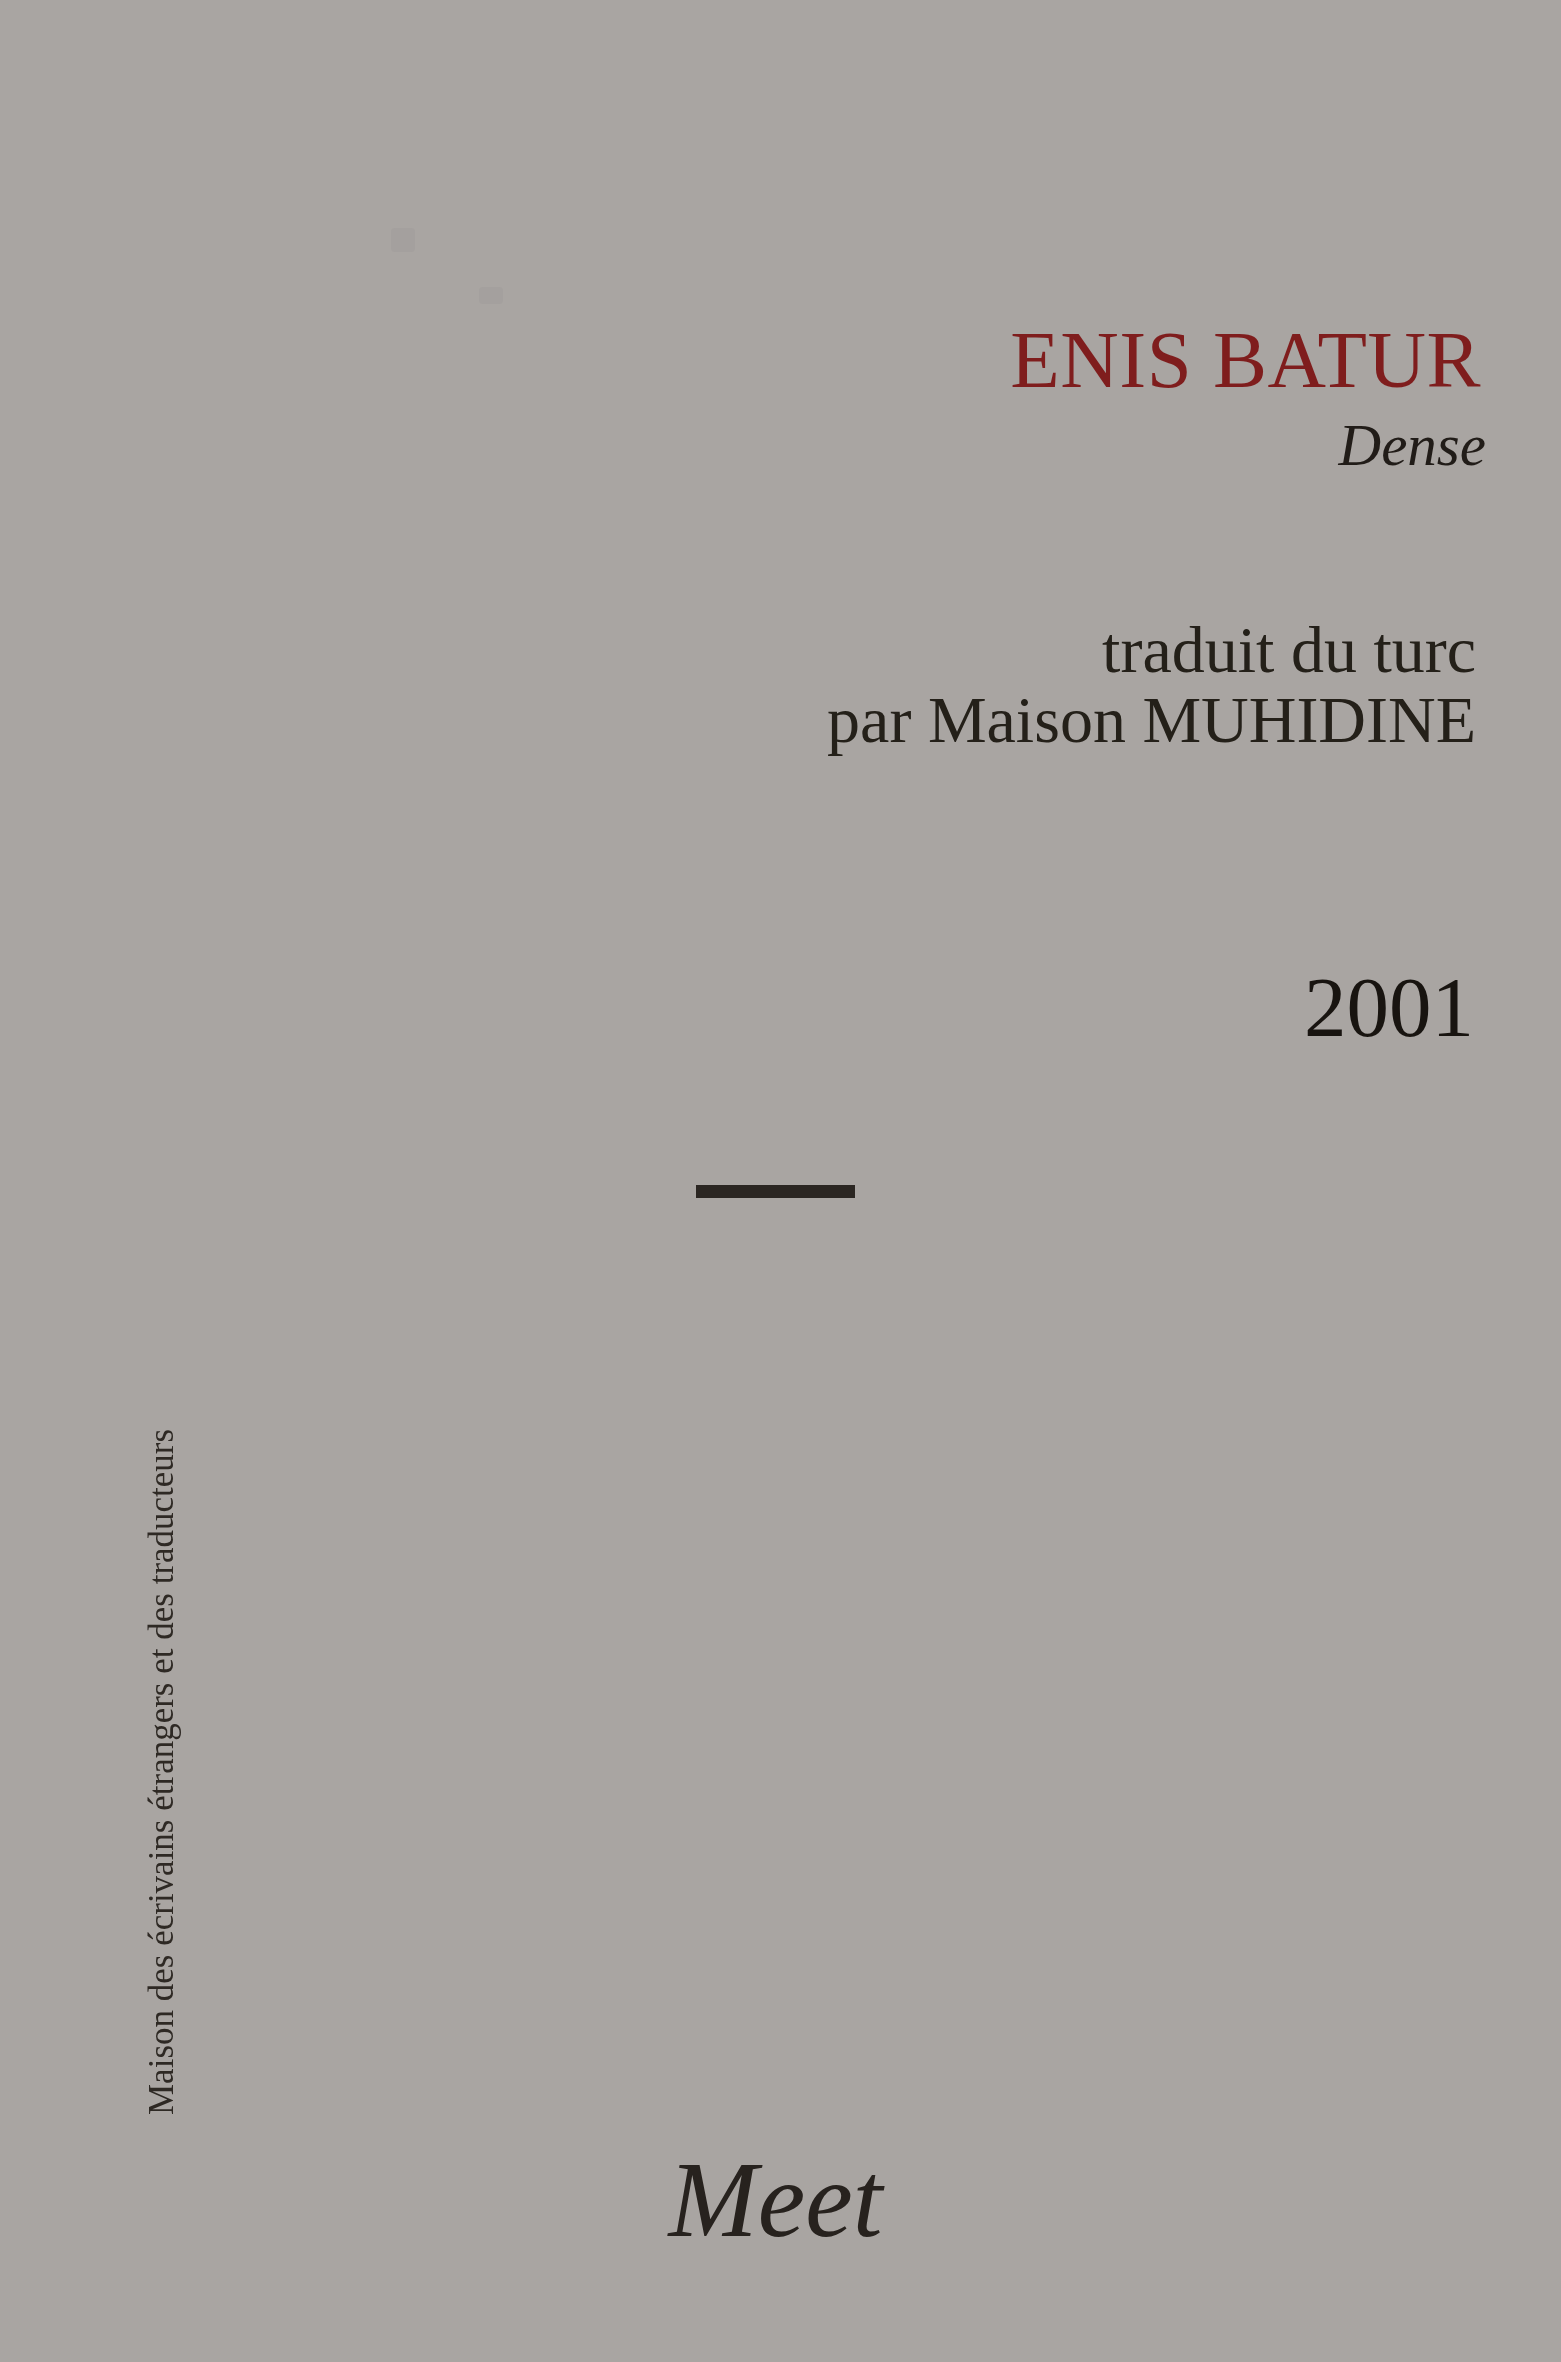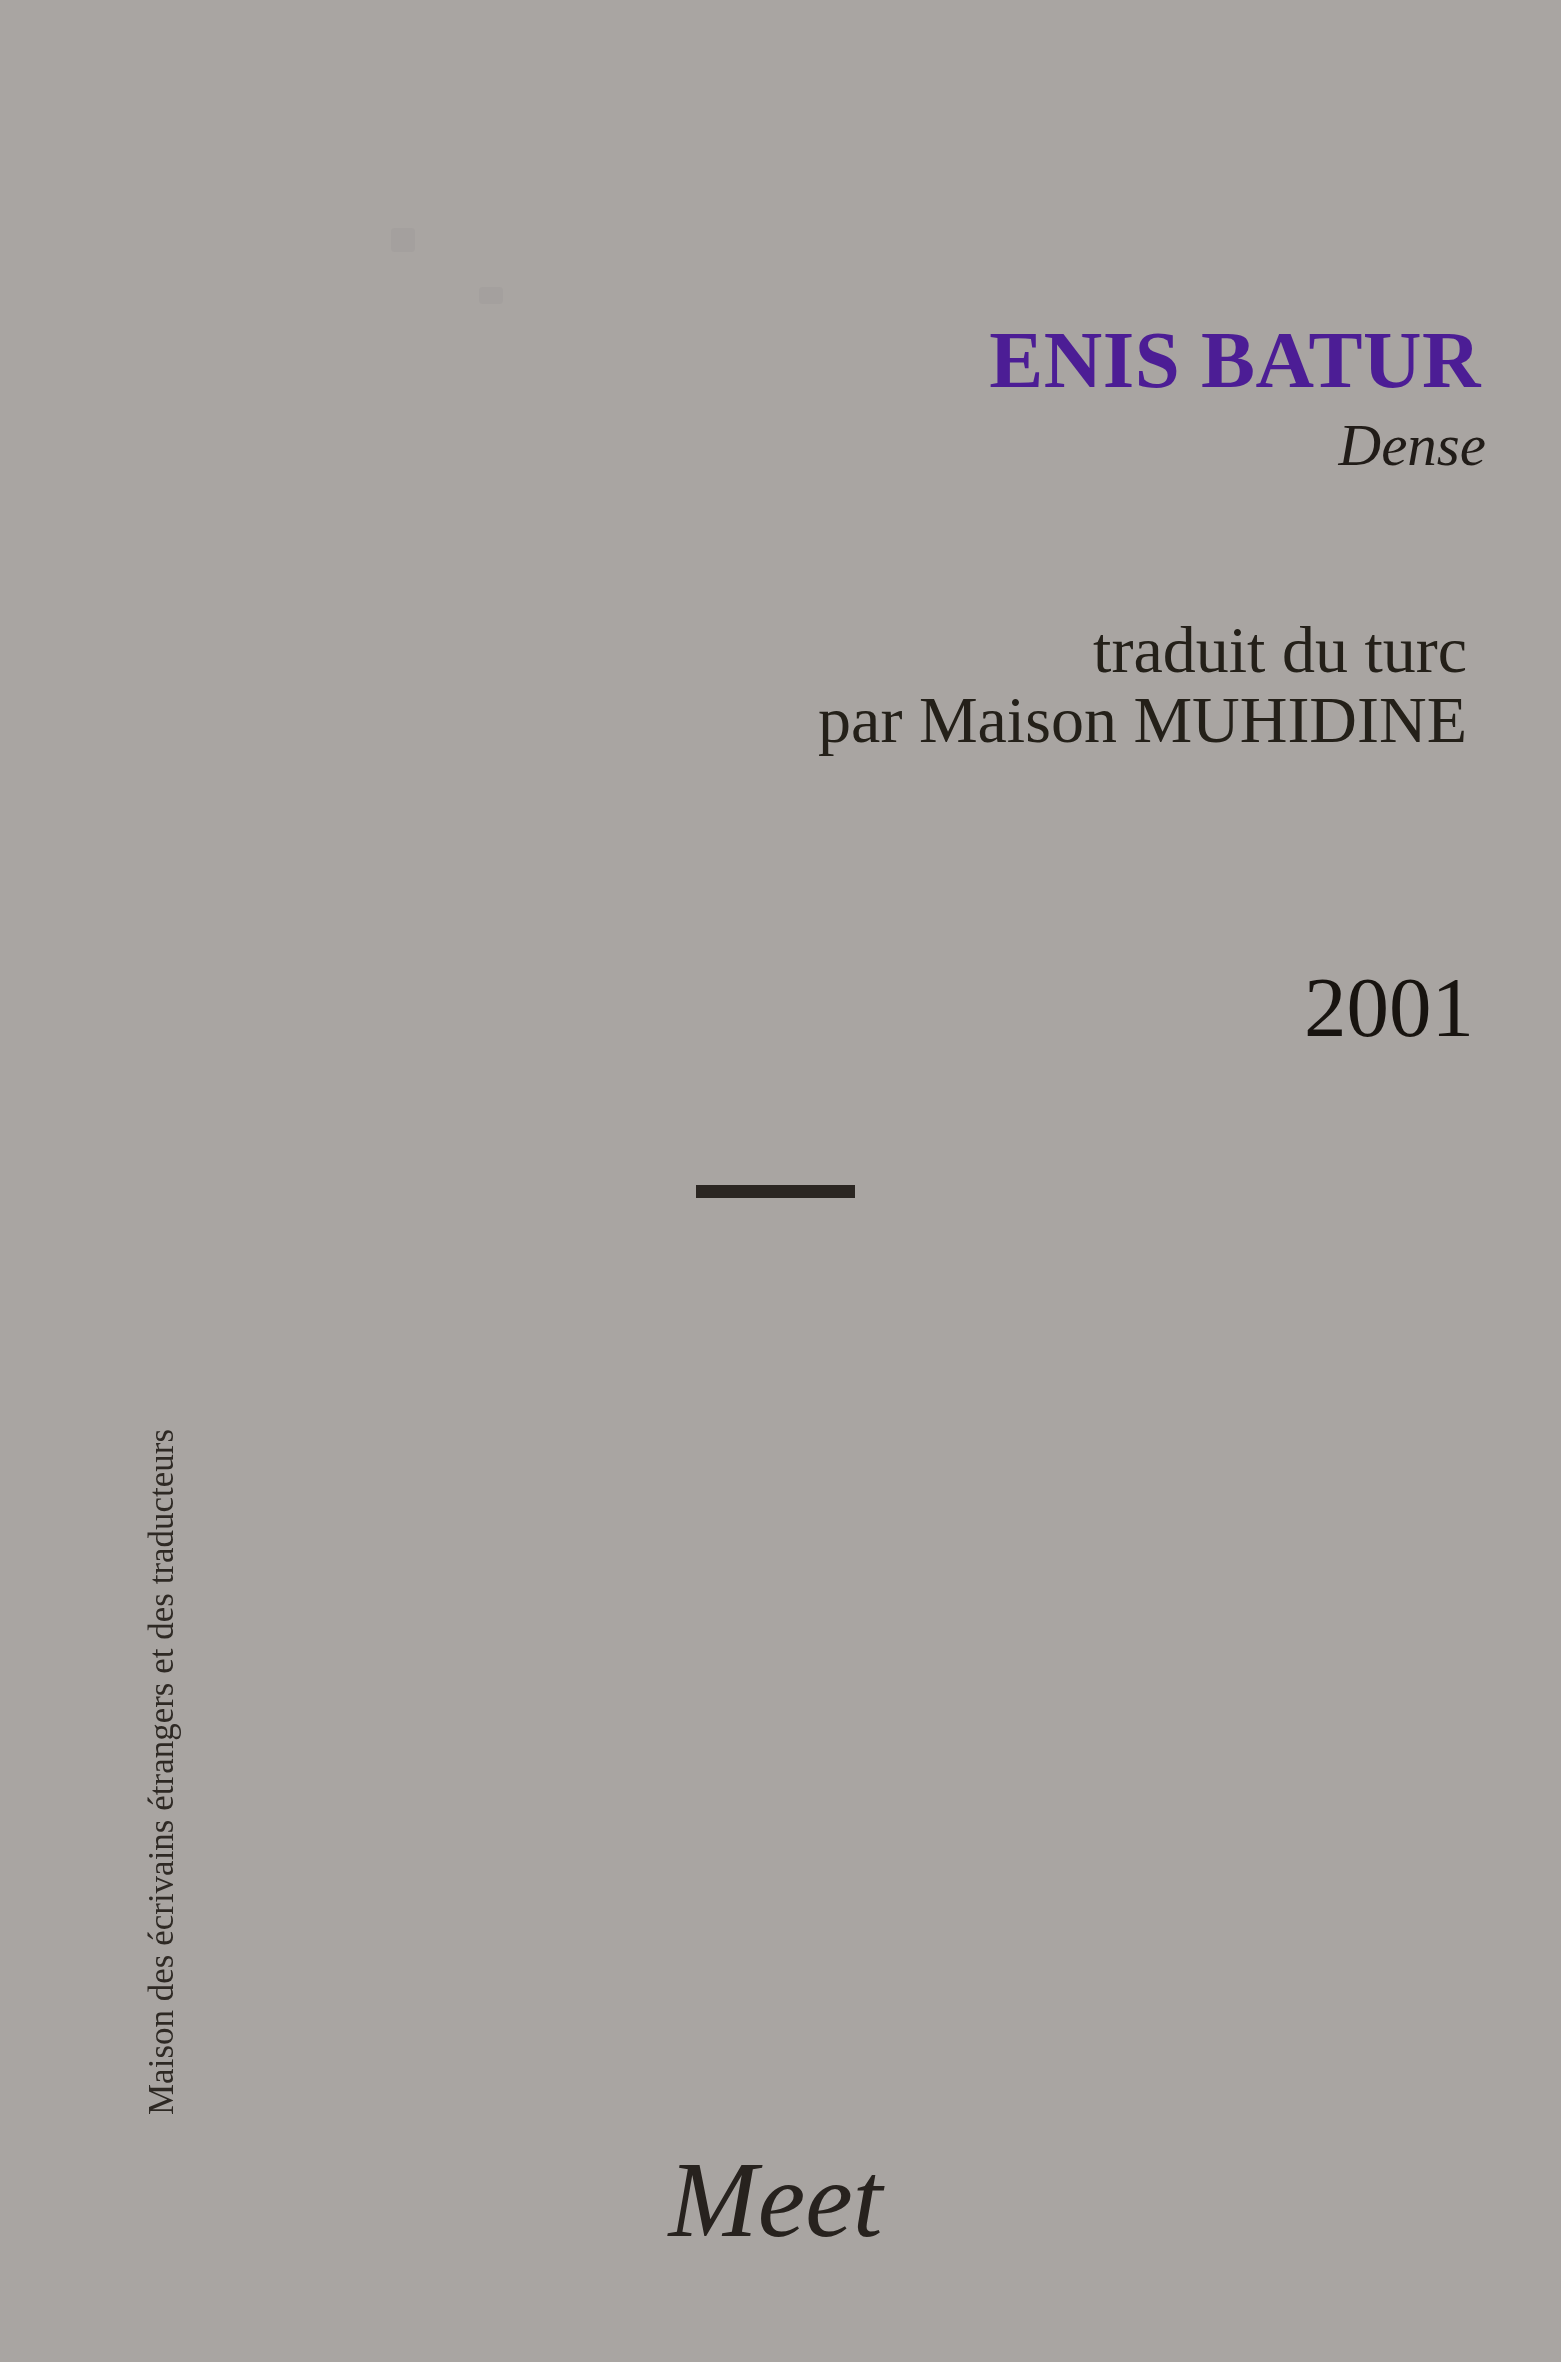--- a/index.html
+++ b/index.html
@@ -24,42 +24,42 @@
   }
   .smudge.s1 { left: 391px; top: 228px; width: 24px; height: 24px; }
   .smudge.s2 { left: 479px; top: 287px; width: 24px; height: 16.6px; }
 
   .author {
     position: absolute;
     top: 320px;
     right: 81px;
     font-size: 81px;
     line-height: 1;
-    font-weight: bold;
+    font-weight: normal;
     letter-spacing: 0.5px;
-    color: #4c1d95;
+    color: #7f1d1d;
     text-align: right;
     white-space: nowrap;
     margin-left: 24px;
   }
   .title {
     position: absolute;
     top: 416px;
     right: 76px;
     font-size: 59px;
     line-height: 1;
     font-style: italic;
     color: #211c18;
     text-align: right;
     white-space: nowrap;
   }
   .translator {
     position: absolute;
     top: 615px;
-    right: 95px;
+    right: 86px;
     font-size: 66px;
     line-height: 70px;
     text-align: right;
     color: #242019;
     white-space: nowrap;
   }
   .year {
     position: absolute;
     top: 965px;
     right: 88px;

